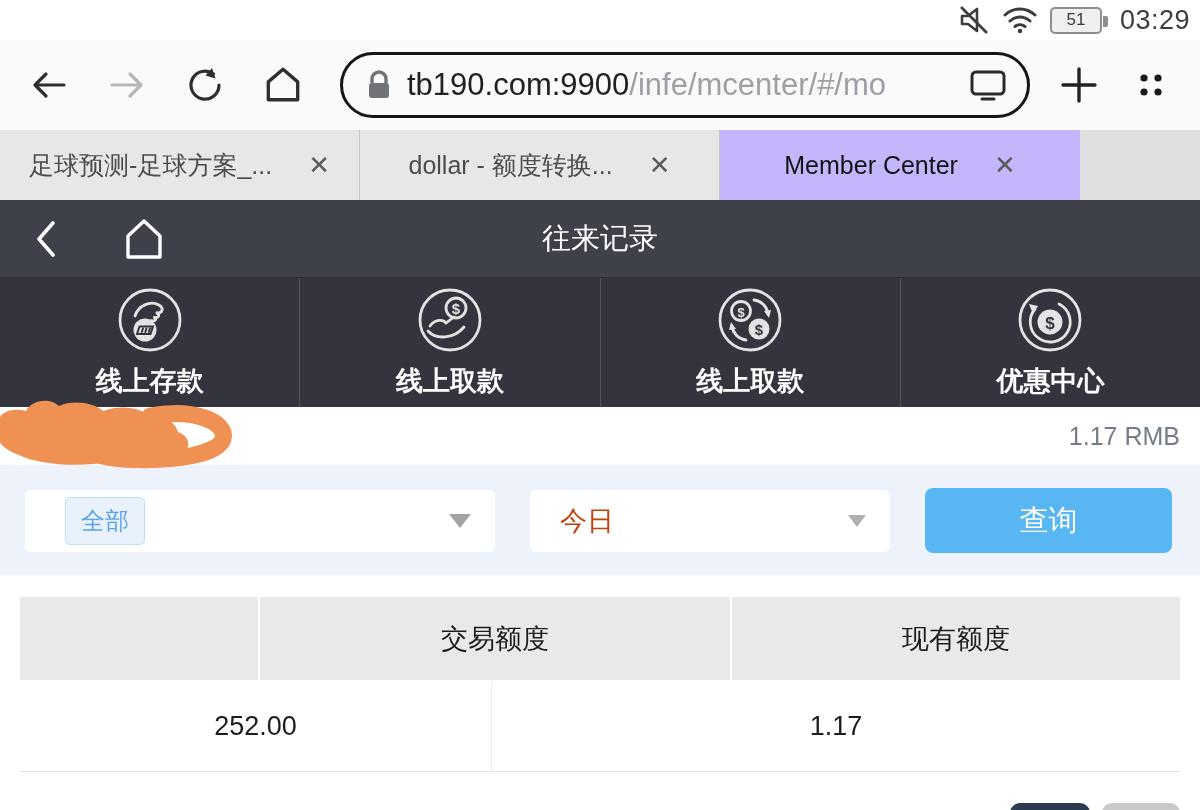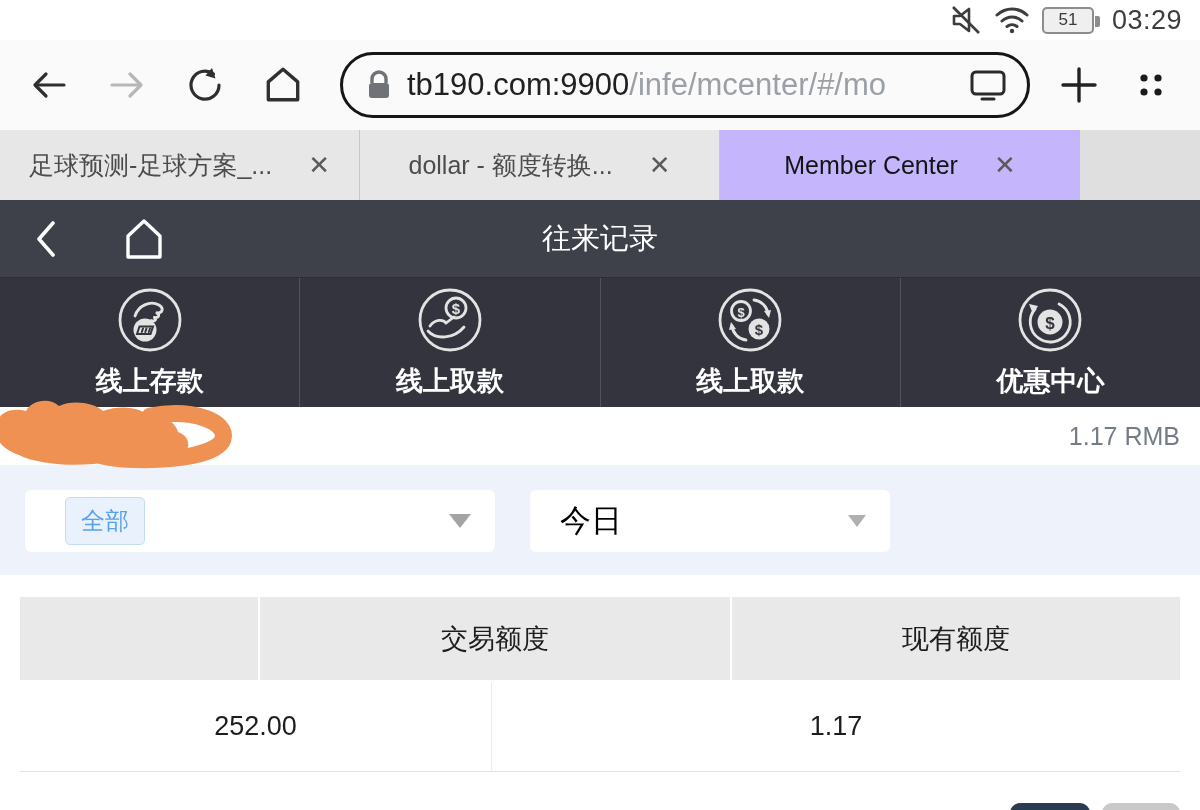--- a/index.html
+++ b/index.html
@@ -2,21 +2,21 @@
 <html style="--accent-blue: #58b7f3; --scribble-orange: #ef9152; --header-dark: #3e414a; --nav-dark: #33343d;"><head>
 <meta charset="utf-8">
 <style>
   * { margin:0; padding:0; box-sizing:border-box; }
   html,body { width:1200px; height:810px; }
   .screen { position:relative; width:1200px; height:810px; background:#ffffff;
             font-family:"Liberation Sans", sans-serif; overflow:hidden; }
 
   
   .status-bar { position:absolute; top:0; left:0; right:0; height:40px; background:#fff;
-    display:flex; justify-content:flex-end; align-items:center; gap:12px; padding-right:18px; }
+    display:flex; justify-content:flex-end; align-items:center; gap:12px; padding-right:10px; }
   .status-time { font-size:27px; color:#3d3d3d; letter-spacing:.5px; }
   .battery { position:relative; width:52px; height:27px; border:2px solid #8d8d8d; border-radius:5px;
     background:#efefef; display:flex; align-items:center; justify-content:center;
     font-size:17px; color:#3a3a3a; margin-right:6px; }
   .battery::after { content:""; position:absolute; right:-8px; top:7px; width:5px; height:11px;
     background:#8d8d8d; border-radius:0 2px 2px 0; }
 
   
   .toolbar { position:absolute; top:40px; left:0; right:0; height:90px; background:#fafafa;
     display:flex; align-items:center; padding:0 28px; }
@@ -62,21 +62,21 @@
   .scribble .strokepart { fill:none; stroke:currentColor; stroke-linecap:round; }
 
   
   .filter-bar { position:absolute; top:465px; left:0; right:0; height:110px; background:#eef3fb; }
   .dropdown { position:absolute; top:25px; height:62px; background:#fff; border-radius:6px;
     display:flex; align-items:center; padding:0 24px; }
   .dd-type { left:25px; width:470px; }
   .dd-date { left:530px; width:360px; padding-left:30px; }
   .chip { margin-left:16px; font-size:24px; color:#5ba3e8; background:#e9f2fc;
     border:1px solid #c3dcf5; border-radius:5px; padding:7px 15px; }
-  .dd-value { font-size:31px; color:#000000; }
+  .dd-value { font-size:27px; color:#c2410c; }
   .caret { margin-left:auto; width:0; height:0; border-left:11px solid transparent;
     border-right:11px solid transparent; border-top:14px solid #a3a3a3; }
   .caret.small { border-left-width:9px; border-right-width:9px; border-top-width:12px; border-top-color:#b0b0b0; }
   .query-btn { position:absolute; left:925px; top:23px; width:247px; height:65px;
     background:var(--accent-blue,#58b7f3); border:none; border-radius:8px; color:#fff; font-size:29px;
     display:flex; align-items:center; justify-content:center; font-family:inherit; }
 
   
   .summary-table { position:absolute; top:597px; left:20px; width:1160px; }
   .thead { display:flex; height:83px; background:#e9e9e9; }
@@ -277,20 +277,21 @@
 
   <div class="filter-bar">
     <div class="dropdown dd-type">
       <span class="chip">全部</span>
       <span class="caret"></span>
     </div>
     <div class="dropdown dd-date">
       <span class="dd-value">今日</span>
       <span class="caret small"></span>
     </div>
+    <button class="query-btn">查询</button>
   </div>
 
   <div class="summary-table">
     <div class="thead">
       <div class="cell c1"></div>
       <div class="cell c2">交易额度</div>
       <div class="cell c3">现有额度</div>
     </div>
     <div class="trow">
       <div class="cell c2">252.00</div>

